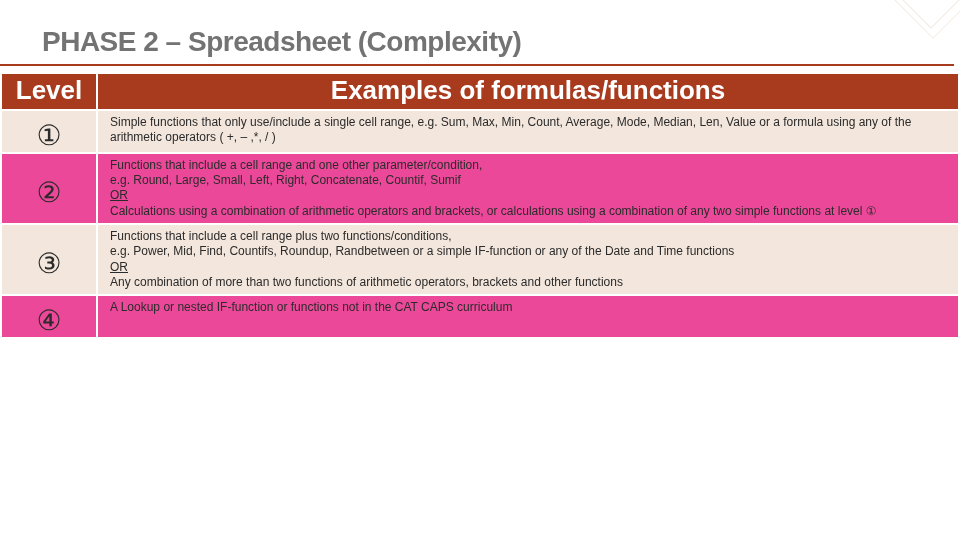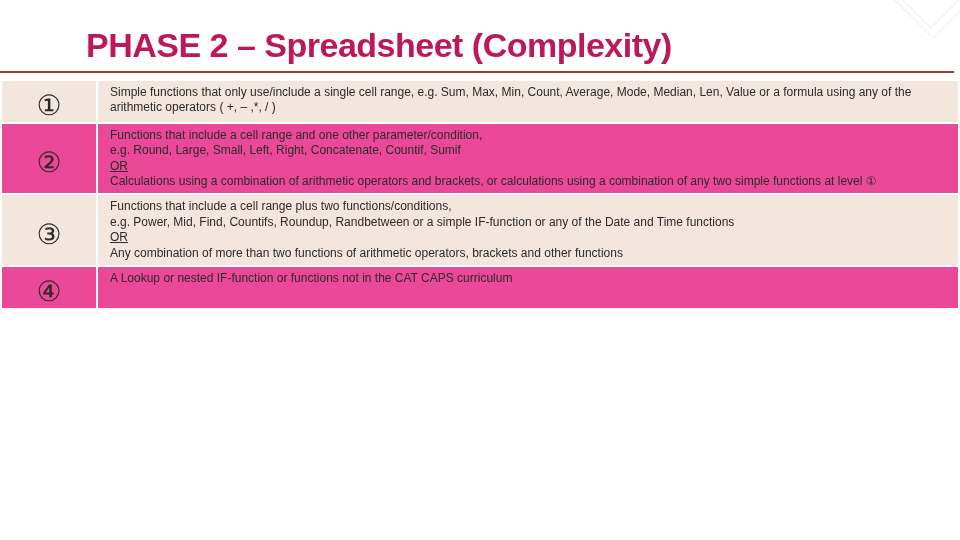--- a/index.html
+++ b/index.html
@@ -4,24 +4,24 @@
 <style>
   * { box-sizing: border-box; margin: 0; padding: 0; }
   html, body { width: 960px; height: 540px; font-family: "Candara", "Segoe UI", sans-serif; background: #fff; }
   body { position: relative; overflow: hidden; }
   .decor-top { position: absolute; top: 0; right: 0; width: 60px; height: 40px; opacity: 0.15; }
   .decor-top::before, .decor-top::after { content: ""; position: absolute; border: 1px solid #b37540; }
   .decor-top::before { width: 40px; height: 40px; right: 8px; top: -22px; transform: rotate(45deg); }
   .decor-top::after  { width: 60px; height: 60px; right: -4px; top: -36px; transform: rotate(45deg); }
 
   .title {
-    font-size: 34px;
+    font-size: 28px;
     font-weight: 700;
-    color: #be185d;
-    padding: 26px 0 6px 86px;
+    color: #737373;
+    padding: 26px 0 6px 42px;
     border-bottom: 2px solid #a83a1e;
     margin: 0 6px 6px 0;
     letter-spacing: -0.5px;
   }
 
   table { border-collapse: collapse; width: 100%; table-layout: fixed; }
   col.c-level { width: 96px; }
   td, th { vertical-align: top; }
 
   .hcell {
@@ -63,20 +63,24 @@
 <div class="decor-top"></div>
 
 <h1 class="title">PHASE 2 – Spreadsheet (Complexity)</h1>
 
 <table>
   <colgroup>
       <col class="c-level">
       <col>
     </colgroup>
   <tbody>
+      <tr>
+    <th class="hcell">Level</th>
+    <th class="hcell">Examples of formulas/functions</th>
+  </tr>
 
   <tr class="row-odd">
     <td class="levelcell">①</td>
     <td class="bodycell">Simple functions that only use/include a single cell range, e.g. Sum, Max, Min, Count, Average, Mode, Median, Len, Value or a formula using any of the arithmetic operators ( +, – ,*, / )</td>
   </tr>
 
   <tr class="row-even">
     <td class="levelcell">②</td>
     <td class="bodycell">
       <span style="white-space:pre-line">Functions that include a cell range and one other parameter/condition,

